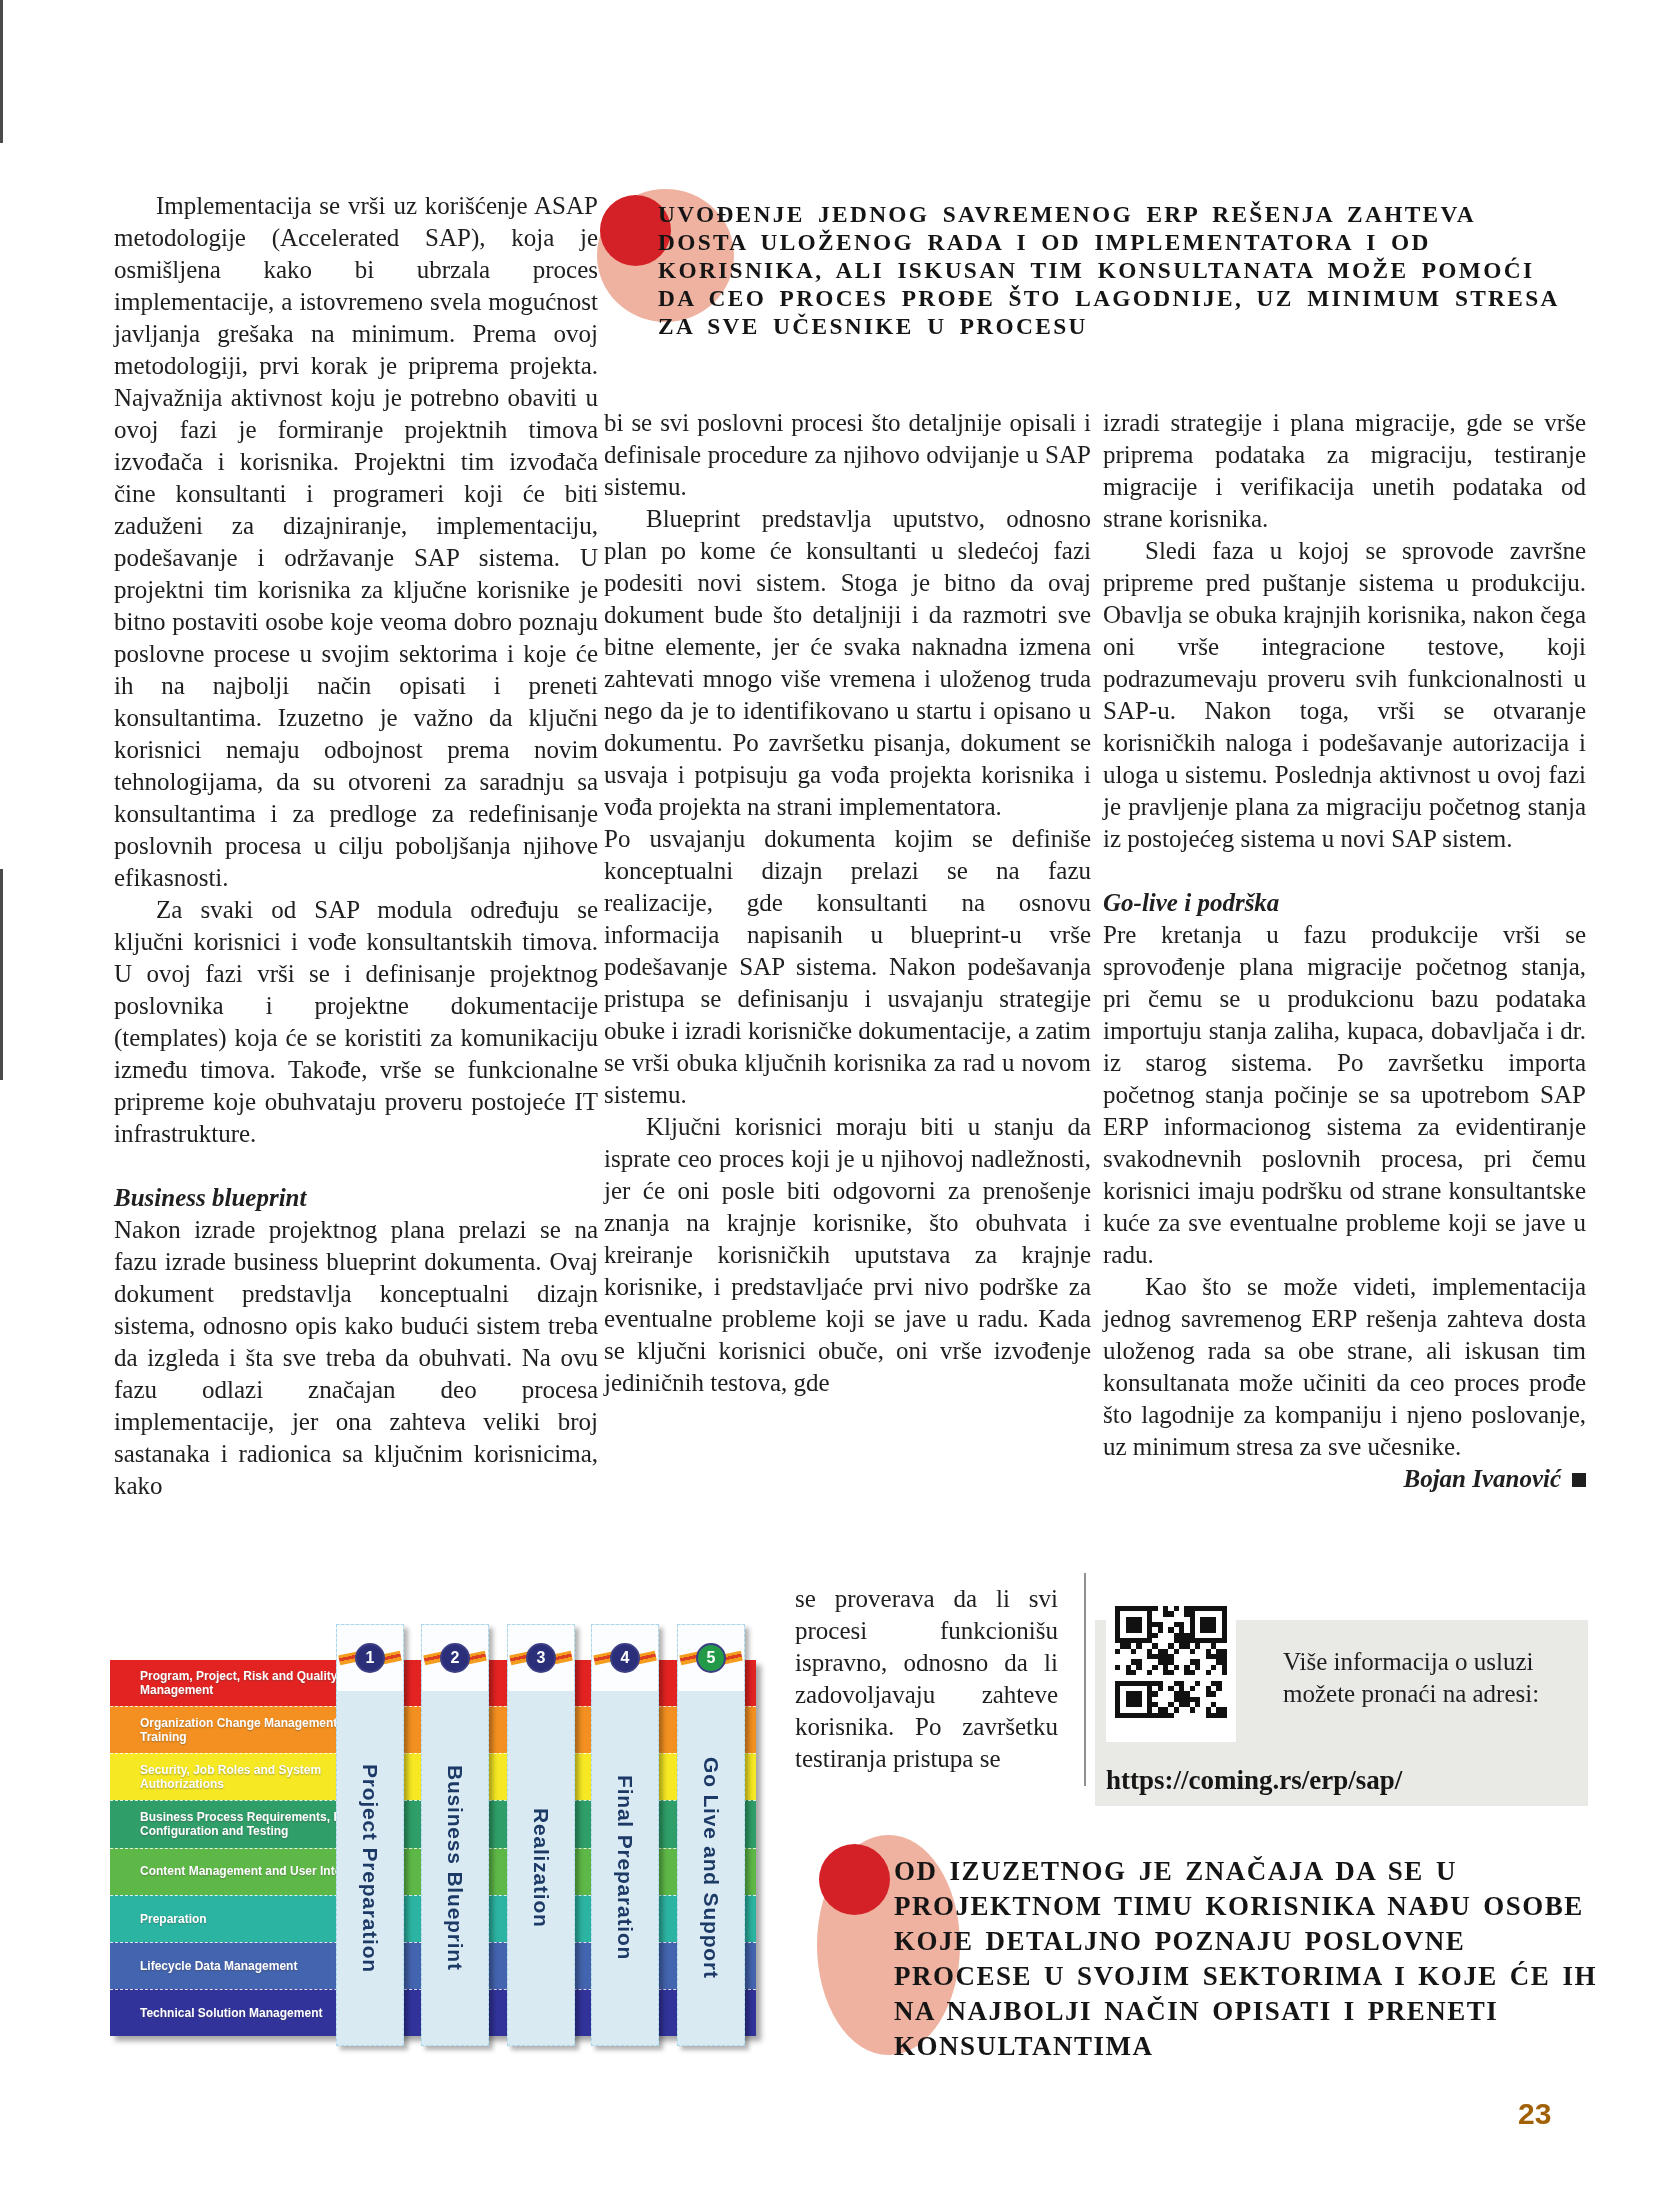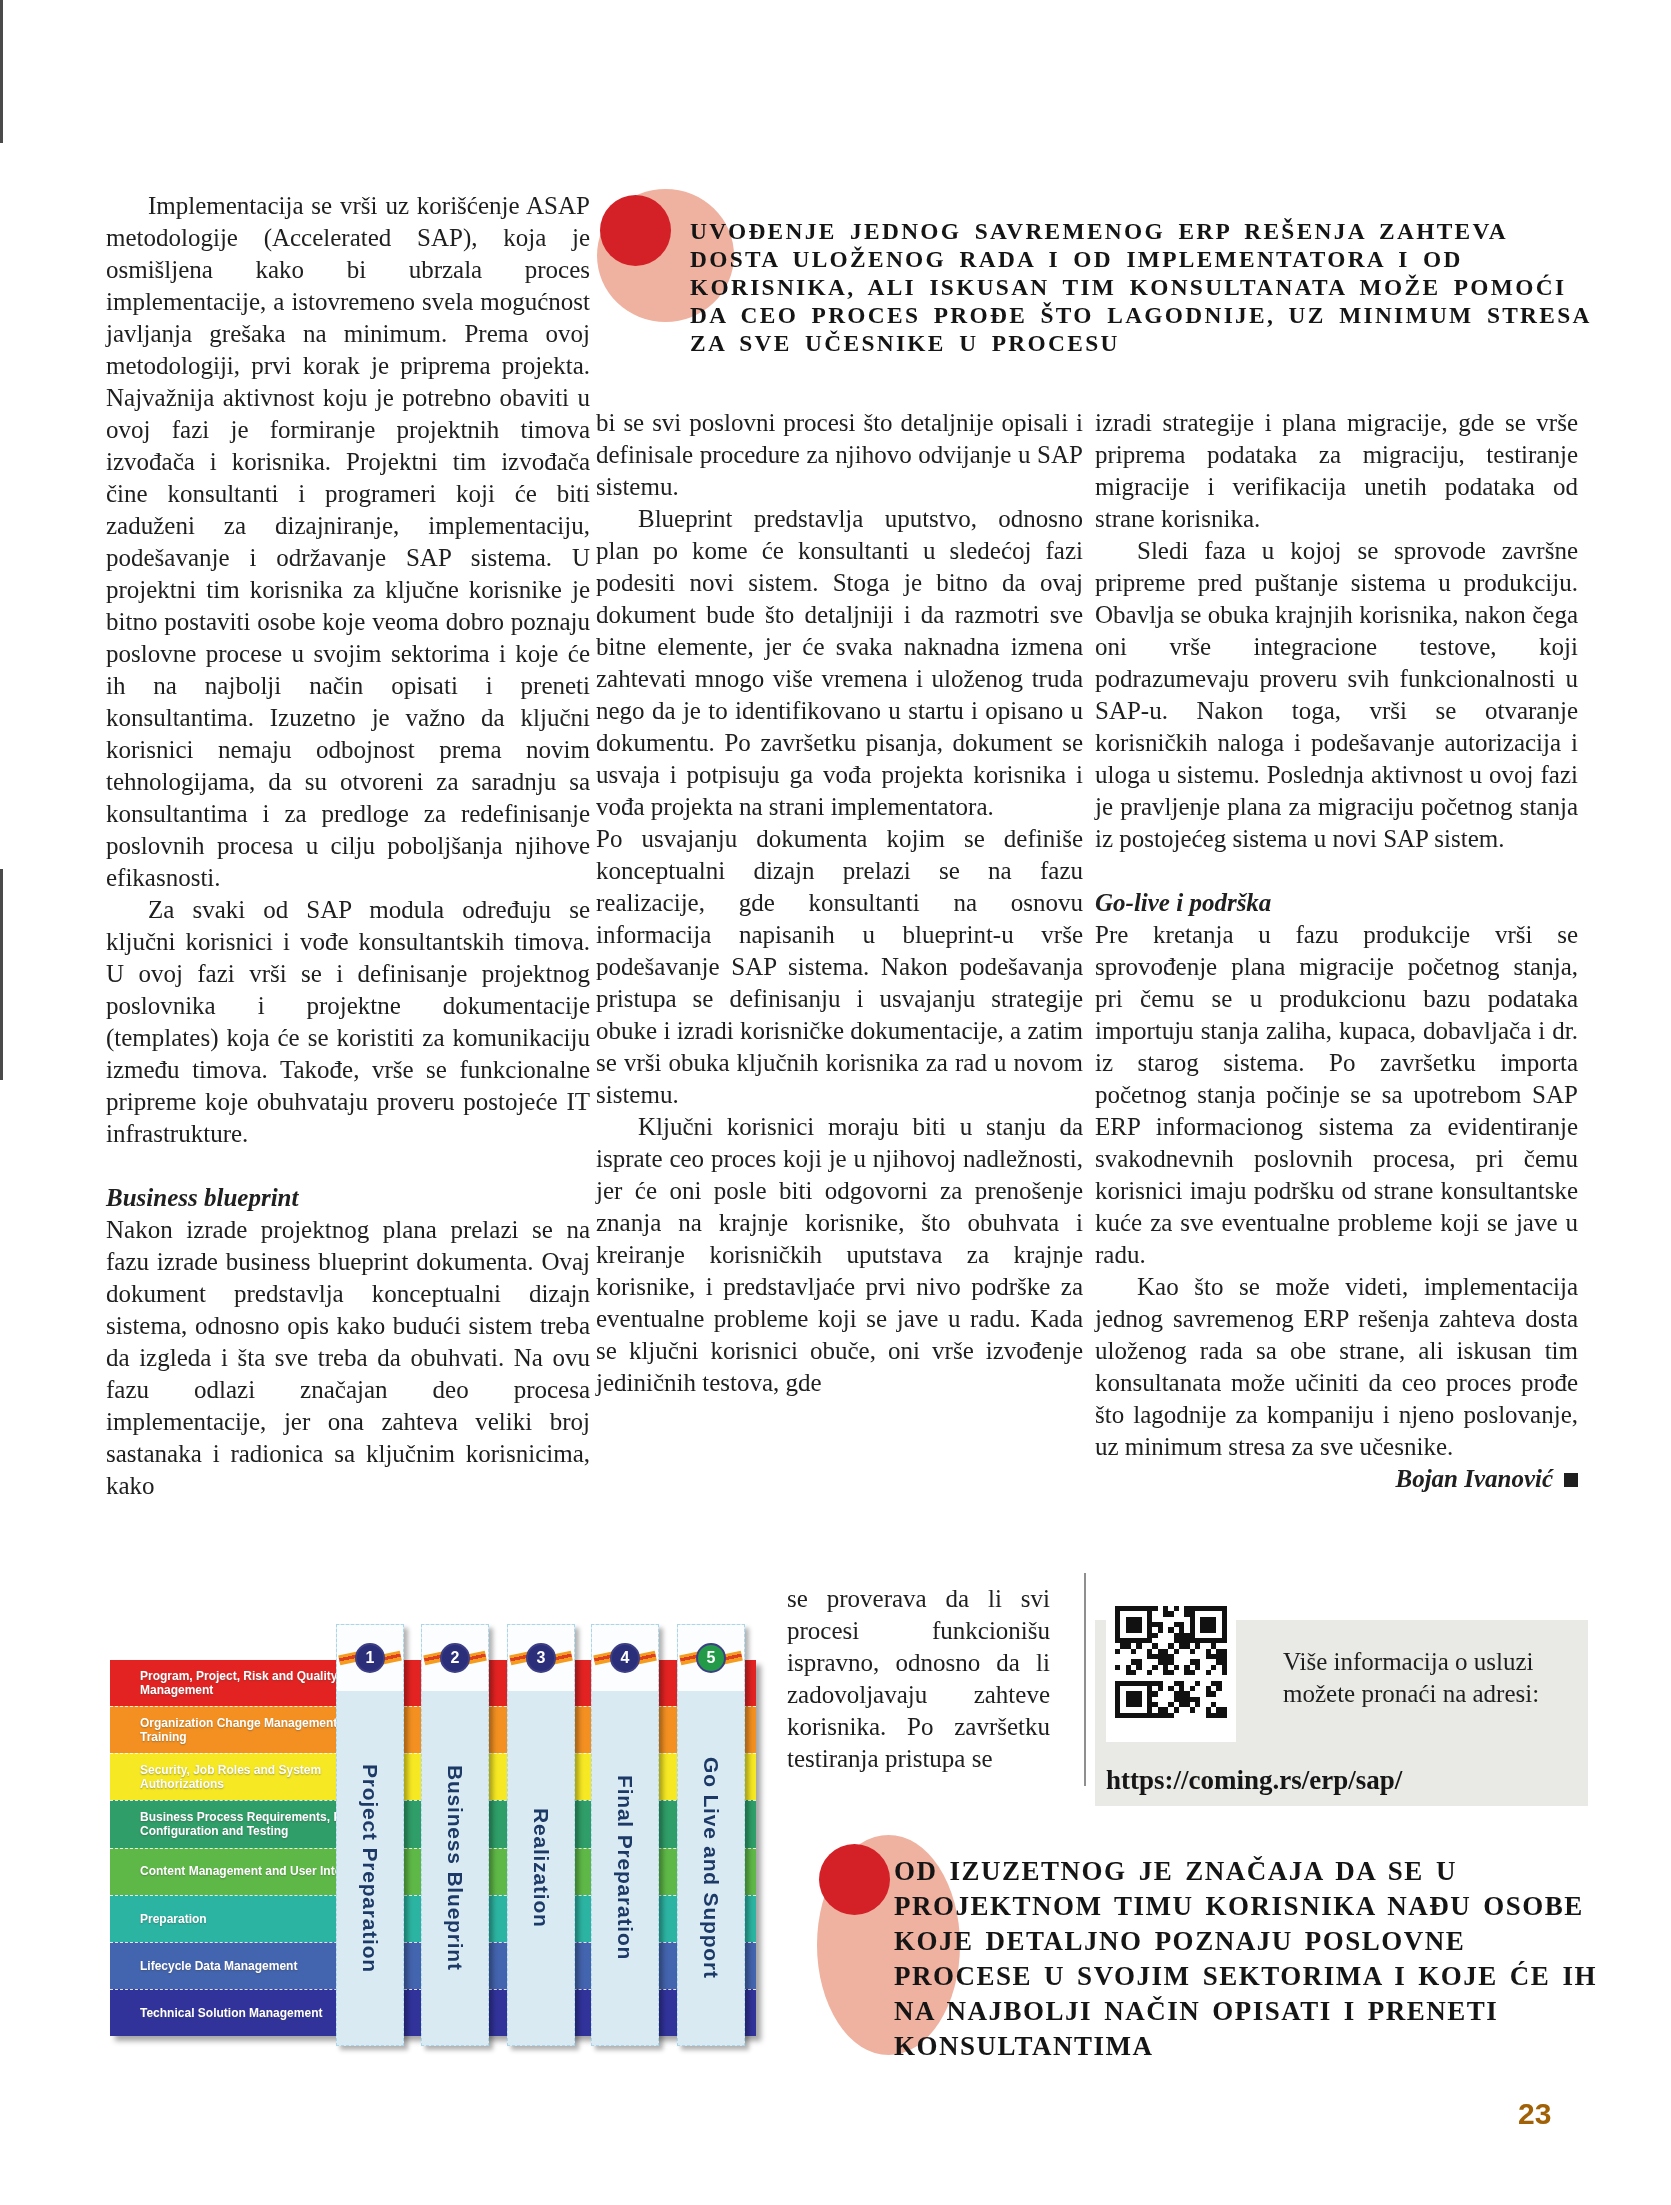--- a/index.html
+++ b/index.html
@@ -4,34 +4,34 @@
 <style>
   html,body { margin:0; padding:0; background:#ffffff; }
   .page {
     position:relative; width:1671px; height:2205px; background:#ffffff;
     font-family:"Liberation Serif", serif; color:#1f1f1f; overflow:hidden;
   }
   .rule { position:absolute; background:#3b3b3b; }
   .edge-mark { position:absolute; background:#4a4a4a; }
 
   
-  .textcol { position:absolute; text-align:justify; font-size:25px; line-height:32px; color:#202020; }
+  .textcol { position:absolute; text-align:justify; font-size:25px; line-height:32px; color:#202020;margin-left:8px; }
   .textcol p { margin:0; }
   .textcol p.ind { text-indent:42px; }
   .subhead { font-weight:bold; font-style:italic; margin-top:32px !important; }
   #col1 { left:106px; top:190px; width:484px; }
   #col2 { left:596px; top:407px; width:487px; }
   #col2b { left:787px; top:1583px; width:263px; }
   #col3 { left:1095px; top:407px; width:483px; }
   .author-line { text-align:right; font-weight:bold; font-style:italic; margin-top:1.5px; }
   .endmark { display:inline-block; width:14.3px; height:14.3px; background:#1f1f1f; margin-left:10.6px; }
 
   
   .pullquote { position:absolute; font-weight:bold; color:#151515; z-index:3; }
-  #quote-top { left:658px; top:217px; width:914px; font-size:23.4px; line-height:28px; letter-spacing:2.3px; word-spacing:5.3px;margin-left:32px; }
+  #quote-top { left:658px; top:200px; width:914px; font-size:23.4px; line-height:28px; letter-spacing:2.3px; word-spacing:5.3px; }
   #quote-bottom { left:894px; top:1854px; width:709px; font-size:27px; line-height:35px; letter-spacing:1.5px; word-spacing:3.8px; }
   .circle { position:absolute; border-radius:50%; z-index:1; }
   #qt-salmon { left:597px; top:189px; width:137px; height:133px; }
   #qt-red    { left:600px; top:195px; width:71px;  height:71px; }
   #qb-salmon { left:817px; top:1835px; width:143px; height:220px; }
   #qb-red    { left:819px; top:1844px; width:71px;  height:71px; }
 
   
   #divider-mid { position:absolute; left:1084px; top:1573px; width:2.3px; height:213px; background:#8f8f8f; }
 

